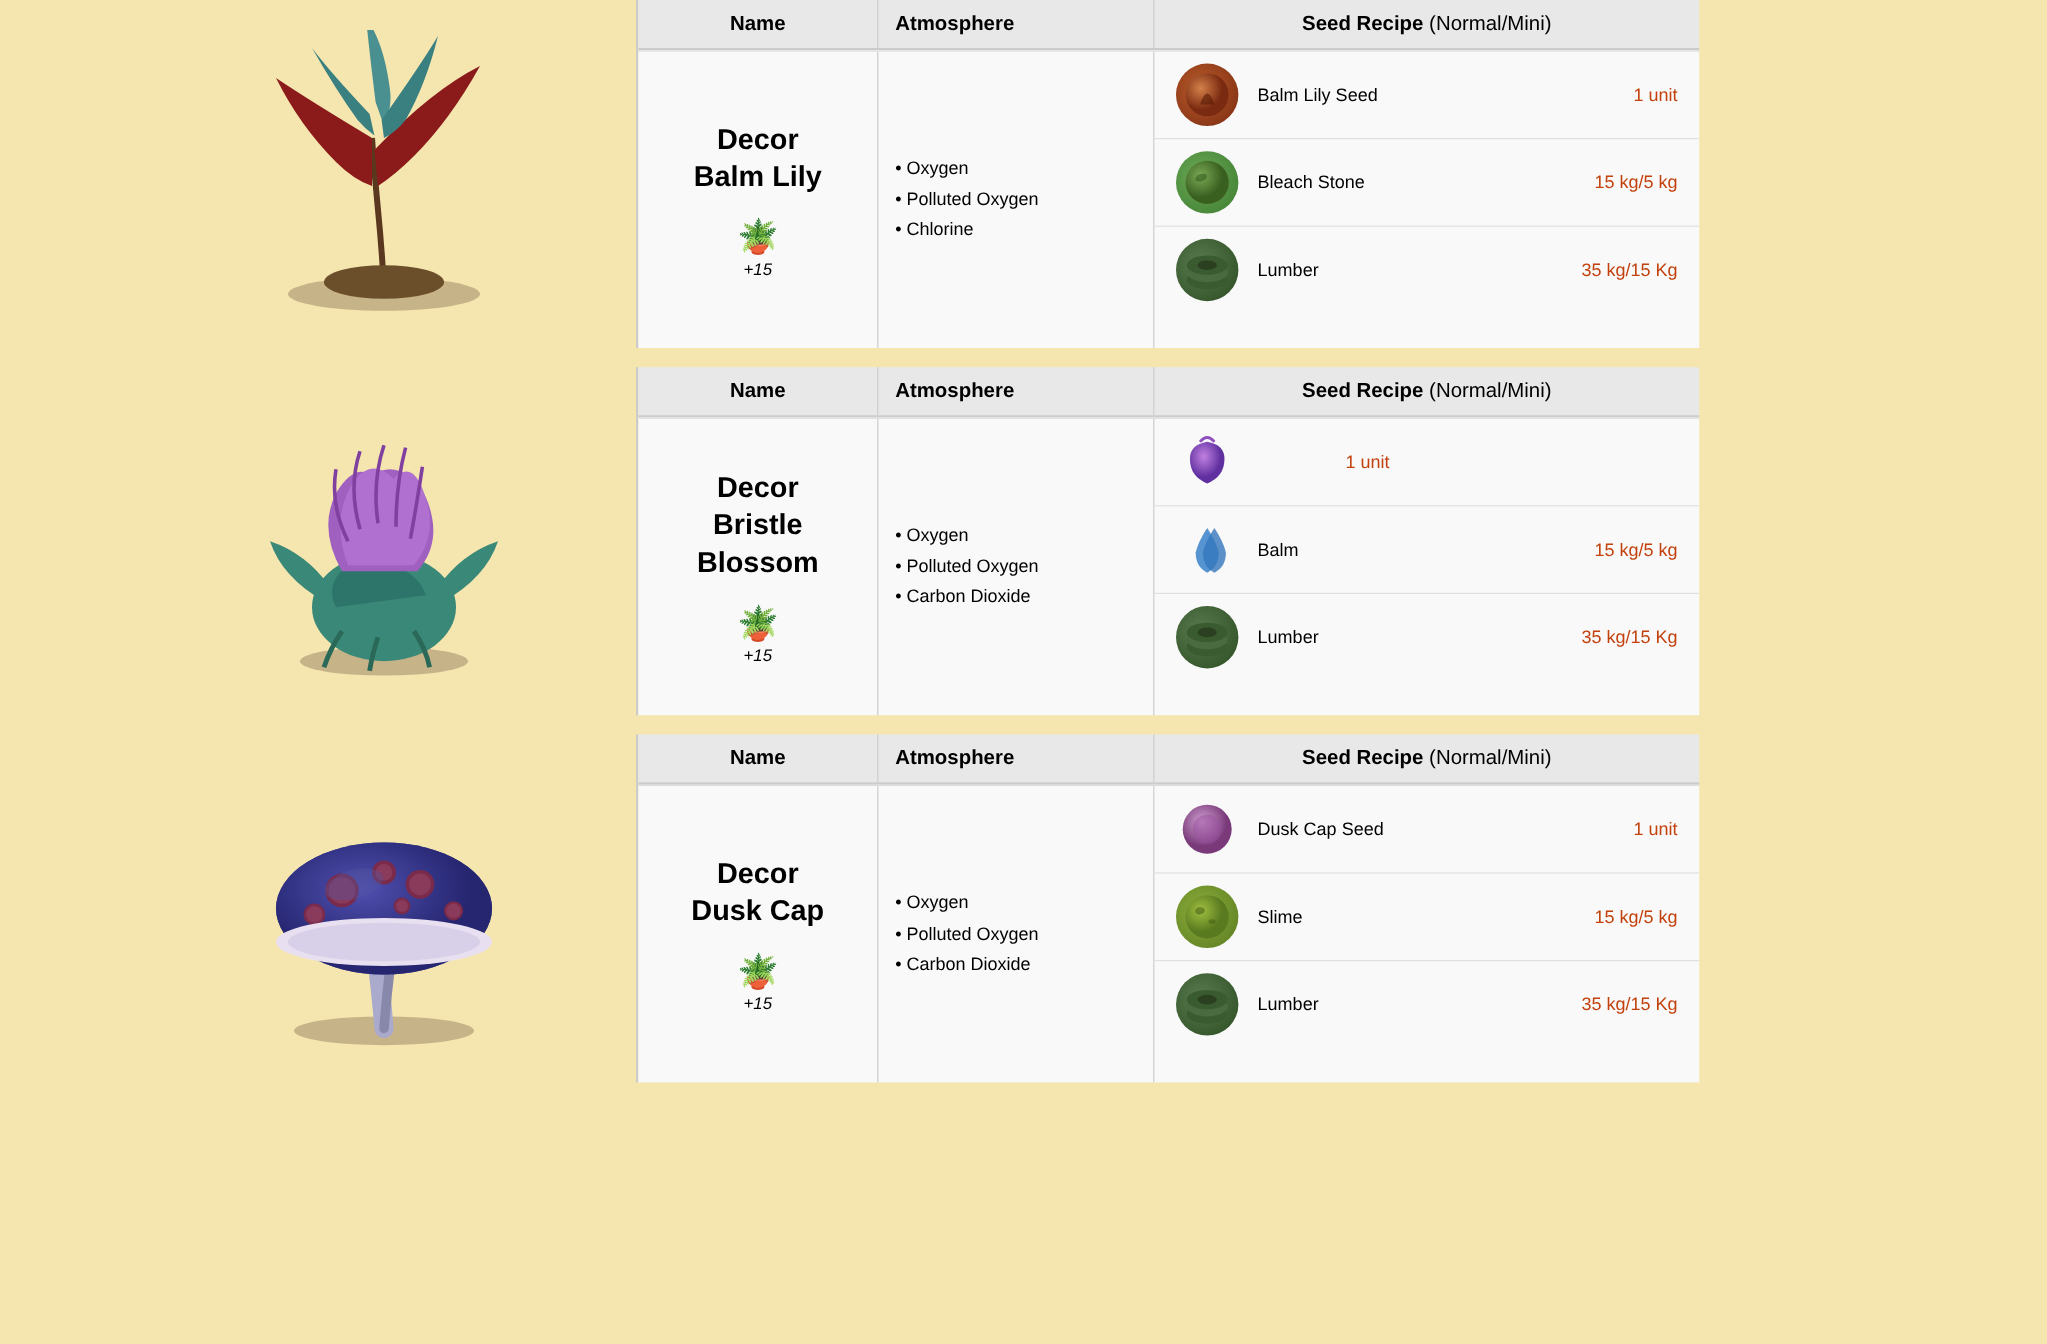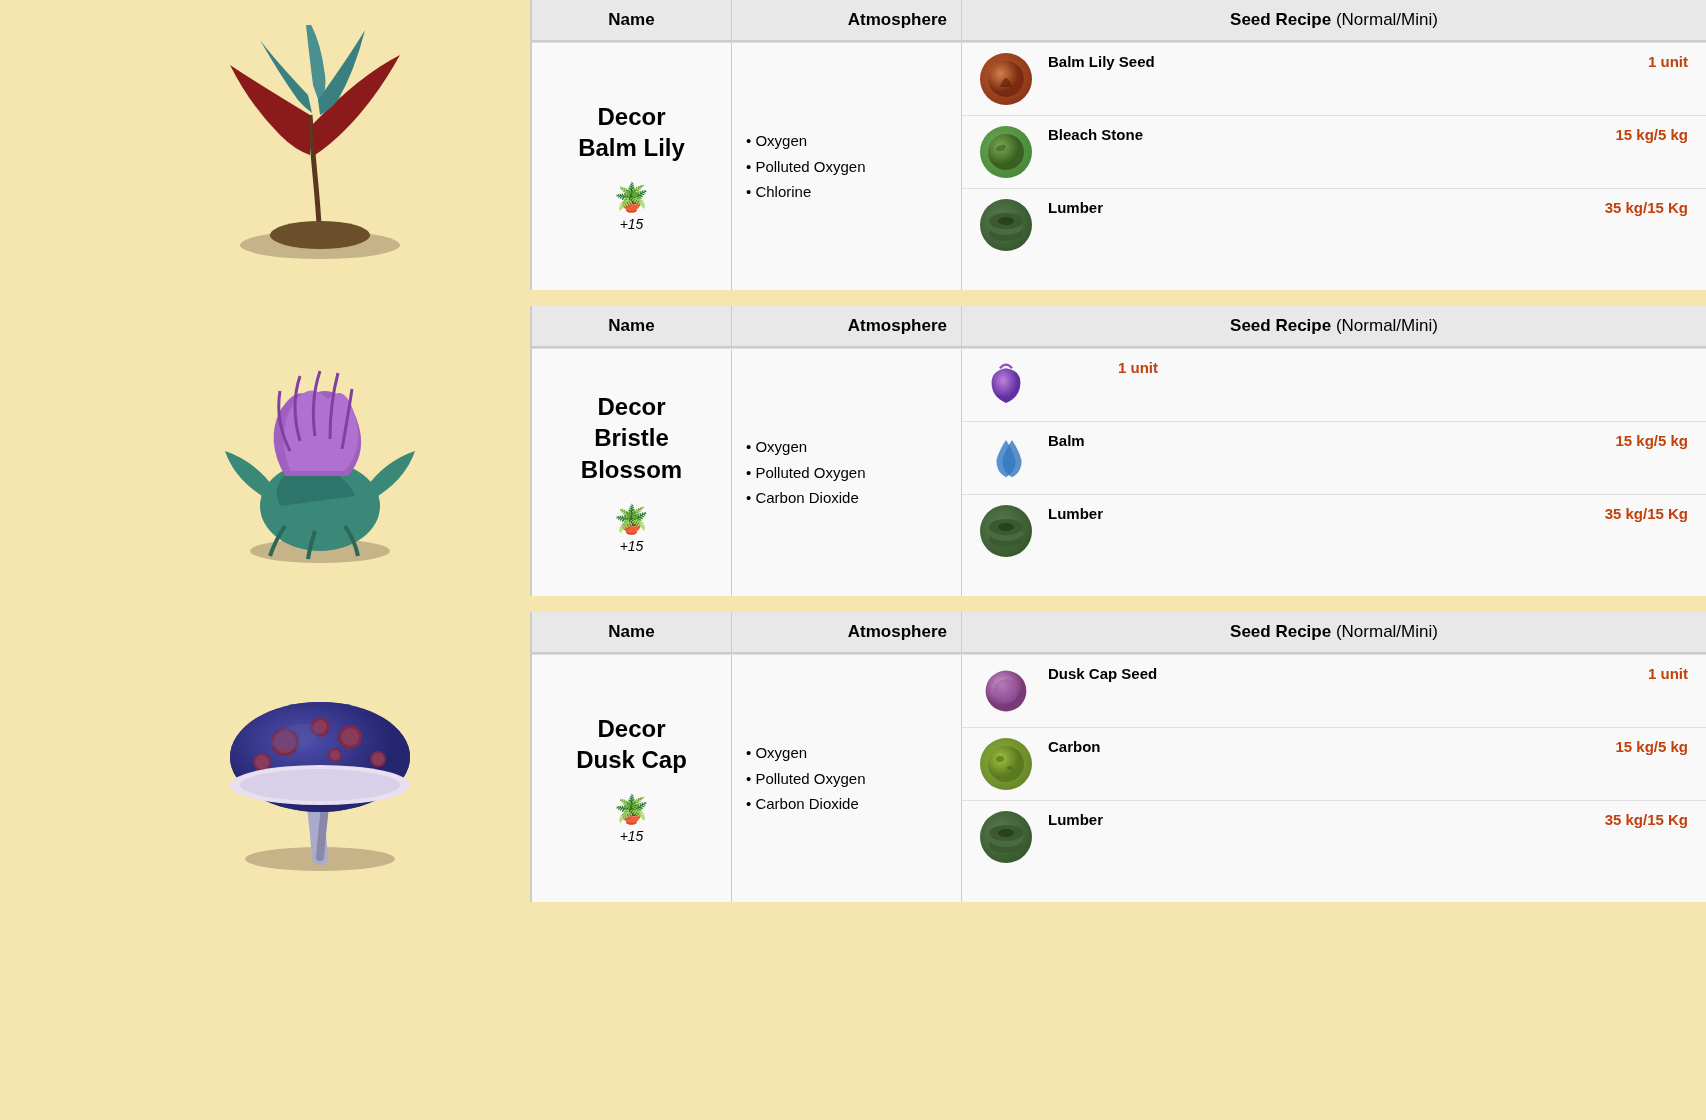--- a/index.html
+++ b/index.html
@@ -4,21 +4,21 @@
   <style>
     * { box-sizing: border-box; margin: 0; padding: 0; }
     body {
       background: #f5e6b0;
       font-family: 'Segoe UI', Arial, sans-serif;
       font-size: 15px;
     }
     .page-wrapper {
       display: flex;
       flex-direction: row;
-      width: 1706px;
+      width: 1416px;
       min-height: 1120px;
       background: #f5e6b0;
     }
     .left-sidebar {
       width: 110px;
       background: #f5e6b0;
       flex-shrink: 0;
     }
     .main-content {
       flex: 1;
@@ -64,21 +64,21 @@
       font-size: 17px;
       border-right: 1px solid #ccc;
       text-align: center;
     }
     .col-atm-header {
       width: 230px;
       padding: 10px 14px;
       font-weight: bold;
       font-size: 17px;
       border-right: 1px solid #ccc;
-      text-align: right;
+      text-align: left;
     }
     .col-recipe-header {
       flex: 1;
       padding: 10px 14px;
       font-size: 17px;
       text-align: center;
     }
     .col-recipe-header span.bold {
       font-weight: bold;
     }
@@ -130,24 +130,24 @@
       font-size: 15px;
     }
     .col-recipe {
       flex: 1;
       display: flex;
       flex-direction: column;
     }
     .recipe-item {
       display: flex;
       flex-direction: row;
+      align-items: center;
       padding: 10px 18px;
       border-bottom: 1px solid #e0e0e0;
       min-height: 72px;
-      font-weight: bold;
     }
     .recipe-item:last-child {
       border-bottom: none;
     }
     .recipe-icon {
       width: 52px;
       height: 52px;
       margin-right: 16px;
       flex-shrink: 0;
       display: flex;
@@ -495,21 +495,21 @@
                         <radialGradient id="sl1" cx="35%" cy="35%">
                           <stop offset="0%" stop-color="#a0c040"></stop>
                           <stop offset="100%" stop-color="#5a7a20"></stop>
                         </radialGradient>
                       </defs>
                     <circle cx="20" cy="20" r="18" fill="url(#sl1)"></circle>
                     <ellipse cx="14" cy="15" rx="4" ry="3" fill="#3a5010" opacity="0.5" transform="rotate(-10,14,15)"></ellipse>
                     <ellipse cx="24" cy="24" rx="3" ry="2" fill="#3a5010" opacity="0.4"></ellipse>
                   </svg>
                 </div>
-                <div class="recipe-name">Carbon</div>
+                <div class="recipe-name">Slime</div>
                 <div class="recipe-amount">15 kg/5 kg</div>
               </div>
               <div class="recipe-item">
                 <div class="recipe-icon lumber-icon">
                   <svg viewBox="0 0 40 40" width="40" height="40" xmlns="http://www.w3.org/2000/svg">
                     <ellipse cx="20" cy="28" rx="17" ry="8" fill="#3a5a30"></ellipse>
                     <ellipse cx="20" cy="22" rx="17" ry="8" fill="#4a6a40"></ellipse>
                     <ellipse cx="20" cy="16" rx="17" ry="8" fill="#3a5a30"></ellipse>
                     <ellipse cx="20" cy="16" rx="8" ry="4" fill="#2a4020"></ellipse>
                   </svg>

